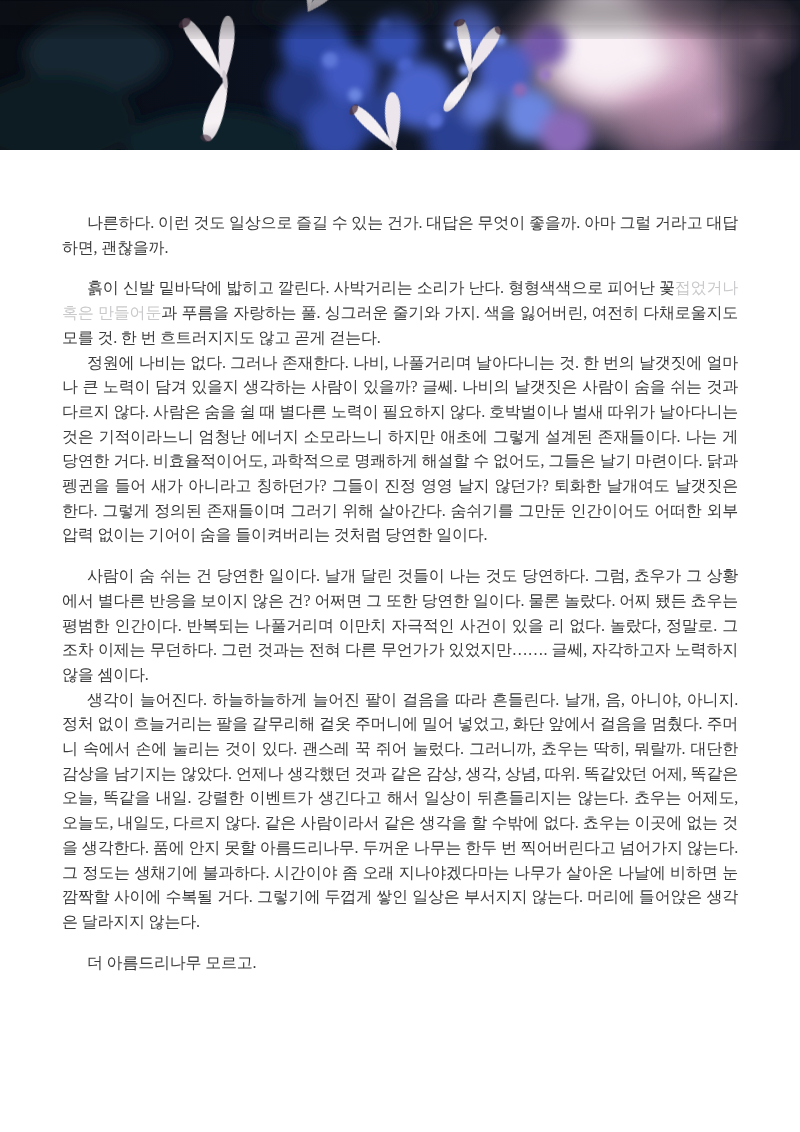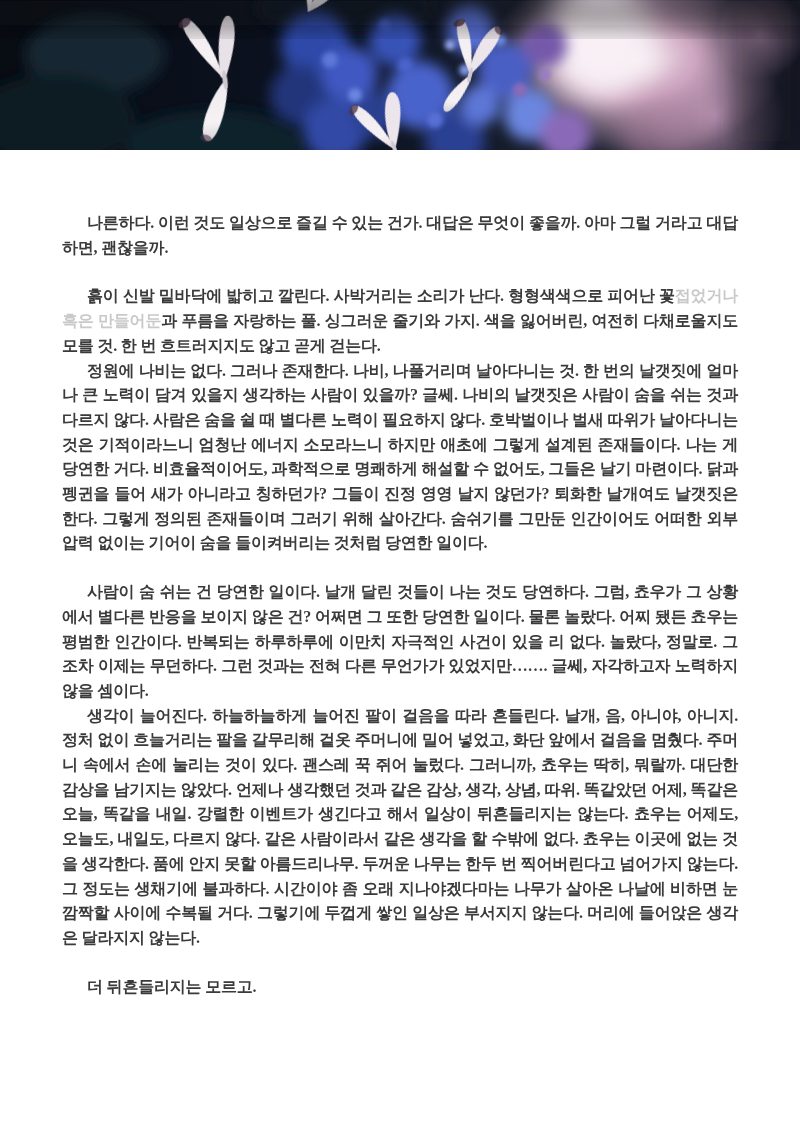--- a/index.html
+++ b/index.html
@@ -22,24 +22,23 @@
     font-size:16px;
     line-height:24.7px;
     color:#3a3a3a;
     text-align:justify;
     word-break:break-all;
     letter-spacing:-0.2px;
   }
   .content p{
     margin:0;
     text-indent:25px;
-    font-weight:bold;
   }
   .content p.block-start{
-    margin-top:24px;
+    margin-top:16px;
   }
   .content .faded{
     color:#c9c9cb;
   }
 </style>
 </head>
 <body>
 
 <div class="page">
 
@@ -160,18 +159,18 @@
       <rect x="730" y="0" width="70" height="150" fill="#141723" opacity="0.45" filter="url(#blurBig)"></rect>
 
       <rect x="0" y="0" width="800" height="26" fill="#070a10" opacity="0.5" filter="url(#blurBig)"></rect>
     </svg>
   </div>
 
   <main class="content">
       <p><span class="normal">나른하다. 이런 것도 일상으로 즐길 수 있는 건가. 대답은 무엇이 좋을까. 아마 그럴 거라고 대답하면, 괜찮을까.</span></p>
       <p class="block-start"><span class="normal">흙이 신발 밑바닥에 밟히고 깔린다. 사박거리는 소리가 난다. 형형색색으로 피어난 꽃</span><span class="faded">접었거나 혹은 만들어둔</span><span class="normal">과 푸름을 자랑하는 풀. 싱그러운 줄기와 가지. 색을 잃어버린, 여전히 다채로울지도 모를 것. 한 번 흐트러지지도 않고 곧게 걷는다.</span></p>
       <p><span class="normal">정원에 나비는 없다. 그러나 존재한다. 나비, 나풀거리며 날아다니는 것. 한 번의 날갯짓에 얼마나 큰 노력이 담겨 있을지 생각하는 사람이 있을까? 글쎄. 나비의 날갯짓은 사람이 숨을 쉬는 것과 다르지 않다. 사람은 숨을 쉴 때 별다른 노력이 필요하지 않다. 호박벌이나 벌새 따위가 날아다니는 것은 기적이라느니 엄청난 에너지 소모라느니 하지만 애초에 그렇게 설계된 존재들이다. 나는 게 당연한 거다. 비효율적이어도, 과학적으로 명쾌하게 해설할 수 없어도, 그들은 날기 마련이다. 닭과 펭귄을 들어 새가 아니라고 칭하던가? 그들이 진정 영영 날지 않던가? 퇴화한 날개여도 날갯짓은 한다. 그렇게 정의된 존재들이며 그러기 위해 살아간다. 숨쉬기를 그만둔 인간이어도 어떠한 외부 압력 없이는 기어이 숨을 들이켜버리는 것처럼 당연한 일이다.</span></p>
-      <p class="block-start"><span class="normal">사람이 숨 쉬는 건 당연한 일이다. 날개 달린 것들이 나는 것도 당연하다. 그럼, 쵸우가 그 상황에서 별다른 반응을 보이지 않은 건? 어쩌면 그 또한 당연한 일이다. 물론 놀랐다. 어찌 됐든 쵸우는 평범한 인간이다. 반복되는 하루하루에 이만치 자극적인 사건이 있을 리 없다. 놀랐다, 정말로. 그조차 이제는 무던하다. 그런 것과는 전혀 다른 무언가가 있었지만……. 글쎄, 자각하고자 노력하지 않을 셈이다.</span></p>
+      <p class="block-start"><span class="normal">사람이 숨 쉬는 건 당연한 일이다. 날개 달린 것들이 나는 것도 당연하다. 그럼, 쵸우가 그 상황에서 별다른 반응을 보이지 않은 건? 어쩌면 그 또한 당연한 일이다. 물론 놀랐다. 어찌 됐든 쵸우는 평범한 인간이다. 반복되는 나풀거리며 이만치 자극적인 사건이 있을 리 없다. 놀랐다, 정말로. 그조차 이제는 무던하다. 그런 것과는 전혀 다른 무언가가 있었지만……. 글쎄, 자각하고자 노력하지 않을 셈이다.</span></p>
       <p><span class="normal">생각이 늘어진다. 하늘하늘하게 늘어진 팔이 걸음을 따라 흔들린다. 날개, 음, 아니야, 아니지. 정처 없이 흐늘거리는 팔을 갈무리해 겉옷 주머니에 밀어 넣었고, 화단 앞에서 걸음을 멈췄다. 주머니 속에서 손에 눌리는 것이 있다. 괜스레 꾹 쥐어 눌렀다. 그러니까, 쵸우는 딱히, 뭐랄까. 대단한 감상을 남기지는 않았다. 언제나 생각했던 것과 같은 감상, 생각, 상념, 따위. 똑같았던 어제, 똑같은 오늘, 똑같을 내일. 강렬한 이벤트가 생긴다고 해서 일상이 뒤흔들리지는 않는다. 쵸우는 어제도, 오늘도, 내일도, 다르지 않다. 같은 사람이라서 같은 생각을 할 수밖에 없다. 쵸우는 이곳에 없는 것을 생각한다. 품에 안지 못할 아름드리나무. 두꺼운 나무는 한두 번 찍어버린다고 넘어가지 않는다. 그 정도는 생채기에 불과하다. 시간이야 좀 오래 지나야겠다마는 나무가 살아온 나날에 비하면 눈 깜짝할 사이에 수복될 거다. 그렇기에 두껍게 쌓인 일상은 부서지지 않는다. 머리에 들어앉은 생각은 달라지지 않는다.</span></p>
-      <p class="block-start"><span class="normal">더 뒤흔들리지는 모르고.</span></p>
+      <p class="block-start"><span class="normal">더 아름드리나무 모르고.</span></p>
     </main>
 
 </div>
 
 </body></html>

